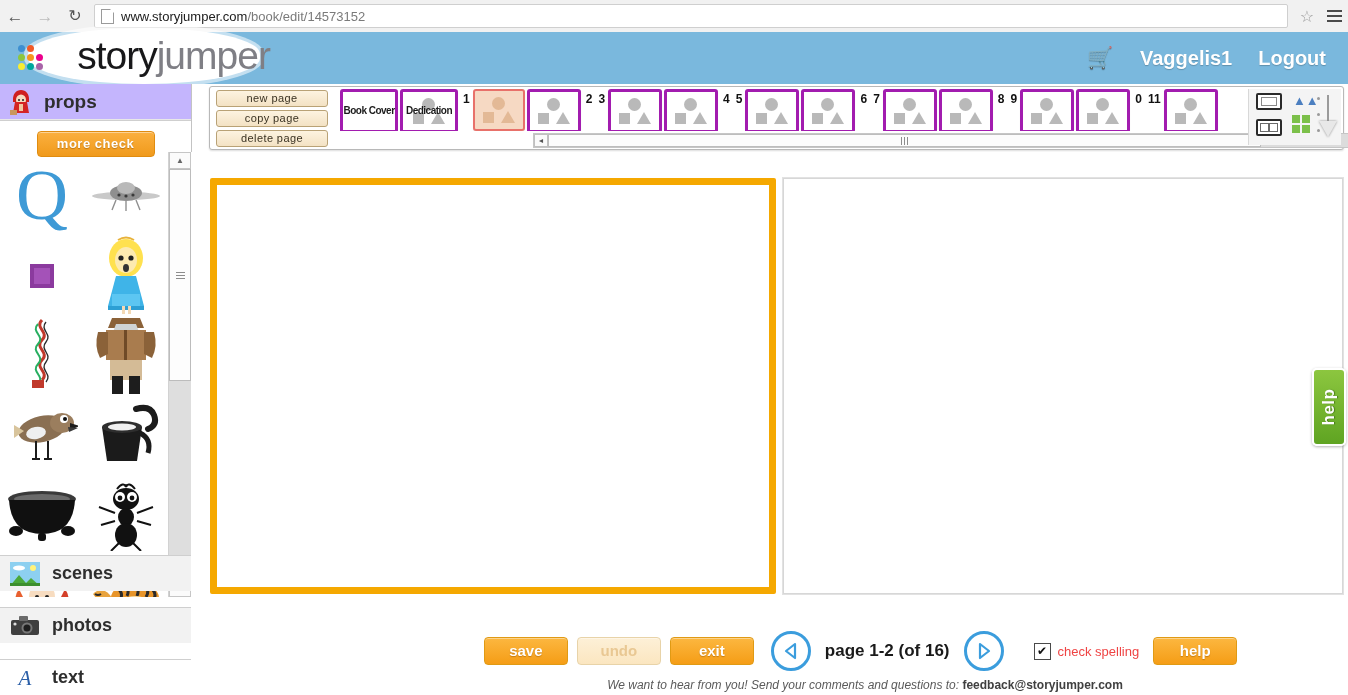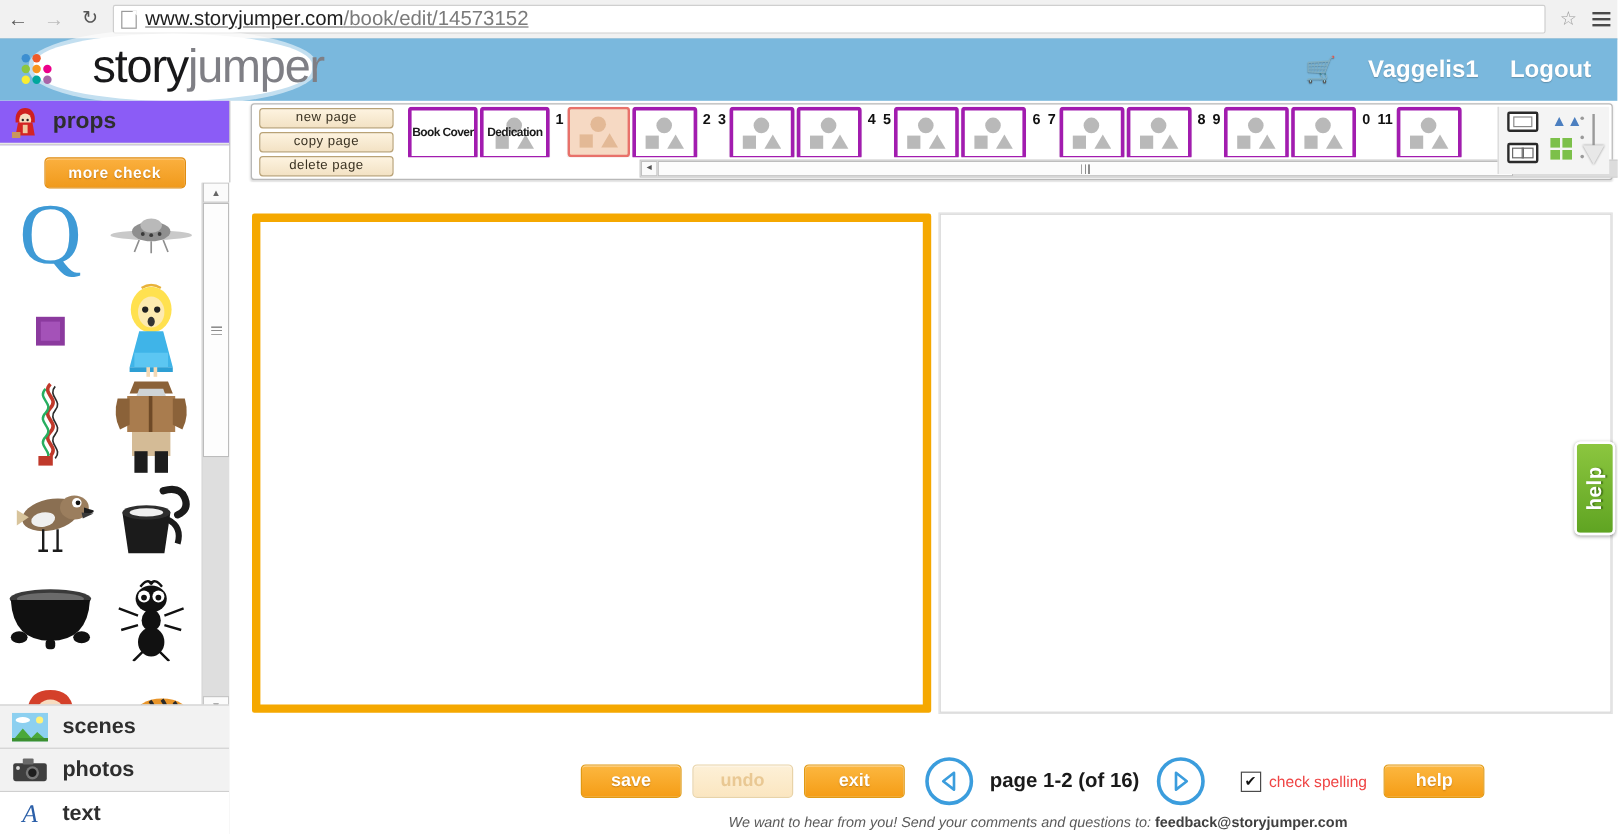--- a/index.html
+++ b/index.html
@@ -31,21 +31,21 @@
   }
   .page-icon {
     width: 11px; height: 13px; border: 1px solid #9a9a9a; background: #fff;
     position: relative; margin-right: 7px; flex: none;
   }
   .page-icon:after {
     content: ""; position: absolute; top: -1px; right: -1px;
     border-left: 4px solid transparent; border-top: 4px solid #fff;
     border-right: 0; border-bottom: 0;
   }
-  .url-text { font-size: 17px; color: #7a7a7a; white-space: nowrap; text-decoration: underline; }
+  .url-text { font-size: 13px; color: #7a7a7a; white-space: nowrap; }
   .url-text .host { color: #202020; }
   .star-btn {
     width: 26px; height: 26px; display: flex; align-items: center; justify-content: center;
     color: #9a9a9a; font-size: 16px;
   }
   .menu-btn {
     width: 28px; height: 28px; display: flex; flex-direction: column;
     align-items: center; justify-content: center; gap: 3px;
   }
   .menu-btn i { display: block; width: 15px; height: 2px; background: #4a4a4a; }
@@ -78,21 +78,21 @@
     color: #ffffff; font-size: 20px; font-weight: bold;
     text-shadow: 0 1px 1px rgba(0,0,0,.22);
   }
 
   
   .sidebar {
     position: absolute; left: 0; top: 84px; width: 191px; height: 611px;
     background: #ffffff; border-right: 1px solid #c3c3c3;
   }
   .panel-header {
-    height: 36px; border-bottom: 1px solid #cfcfcf; background: #8b5cf6;
+    height: 36px; border-bottom: 1px solid #cfcfcf; background: #c4b5fd;
     display: flex; align-items: center; padding-left: 8px; gap: 10px;
     box-shadow: inset 0 -1px 0 #e8e8e8;
   }
   .panel-header-title { font-size: 19px; font-weight: bold; color: #2e2e2e; }
   .more-props-btn {
     display: block; margin: 10px auto 0; width: 116px; height: 24px;
     background: linear-gradient(#fbb03f, #f09a1c);
     border: 1px solid #e08c10; border-radius: 4px;
     color: #ffffff; font-size: 13px; font-weight: bold; letter-spacing: .5px;
     text-align: center; line-height: 24px;
@@ -128,20 +128,21 @@
   }
   .vscroll .thumb i {
     display: block; width: 9px; height: 7px;
     background: repeating-linear-gradient(#8d8d8d 0 1px, transparent 1px 3px);
   }
   .sidebar-bottom { position: absolute; left: 0; bottom: 0; width: 191px; }
   .sidebar-item {
     height: 35px; border-top: 1px solid #cfcfcf;
     display: flex; align-items: center; padding-left: 10px; gap: 12px;
     background: #f2f2f2;
+    margin-top: 16px;
   }
   .sidebar-item.last { background: #ffffff; }
   .sidebar-item-label { font-size: 18px; font-weight: bold; color: #2e2e2e; }
 
   
   .editor-toolbar {
     position: absolute; left: 209px; top: 86px; width: 1133px; height: 62px;
     background: #ffffff; border: 1px solid #b8b8b8; border-radius: 3px;
     box-shadow: 0 1px 2px rgba(0,0,0,.14);
   }

